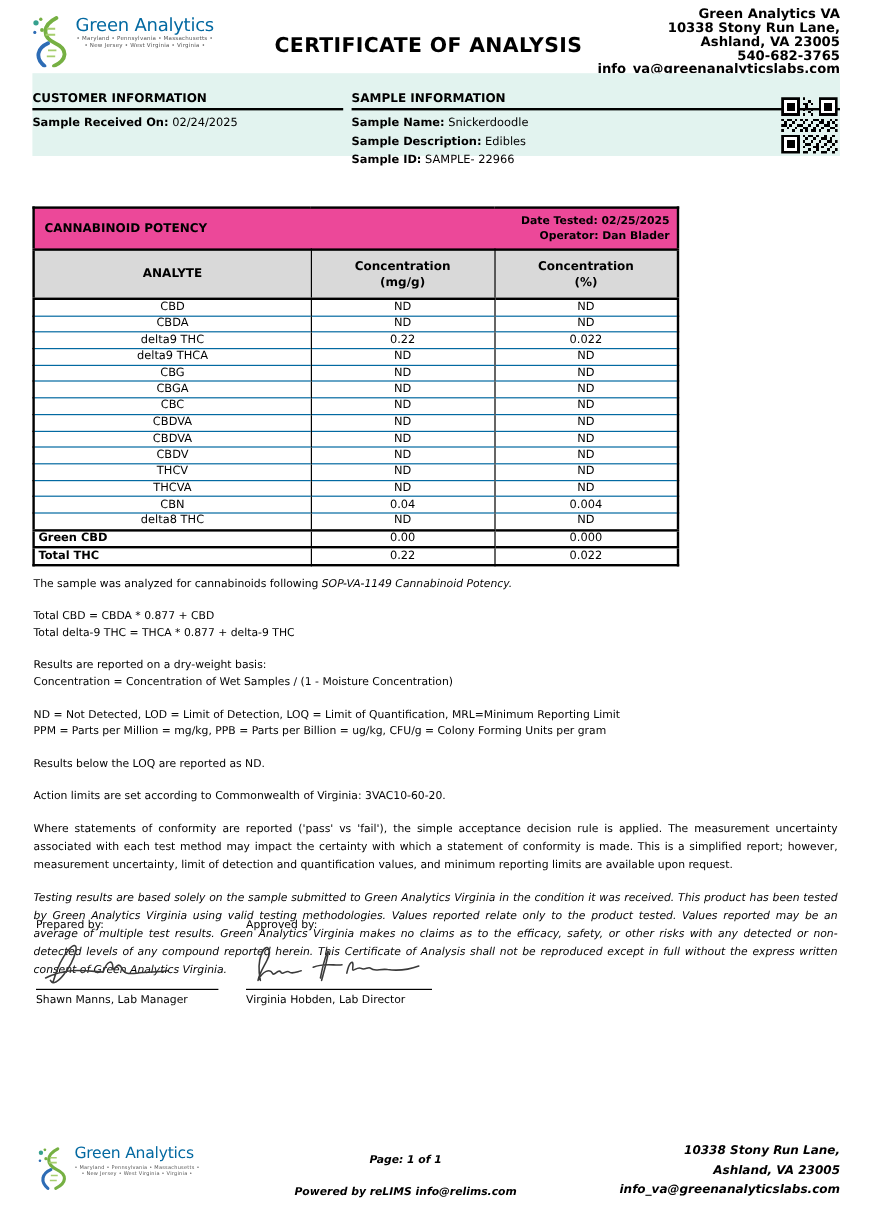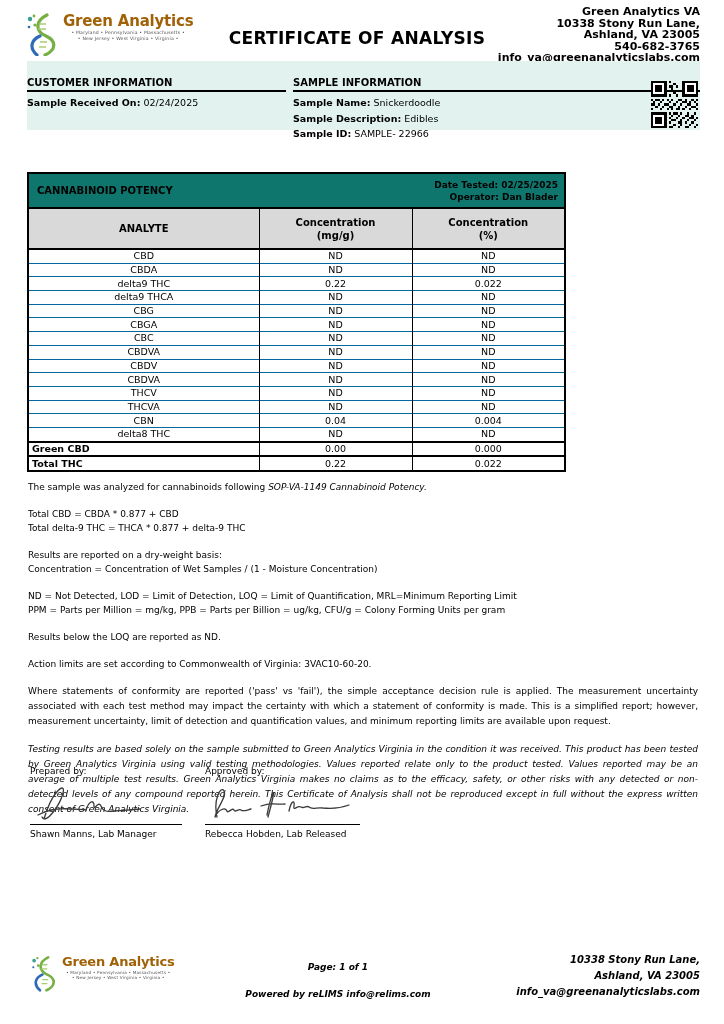--- a/index.html
+++ b/index.html
@@ -5,21 +5,21 @@
   html,body{margin:0;padding:0;}
   body{width:724px;height:1024px;background:#fff;}
   .page{position:relative;width:724px;height:1024px;background:#fff;overflow:hidden;
         font-family:"DejaVu Sans","Liberation Sans",sans-serif;color:#000;}
 
   
   .logo{position:absolute;display:flex;align-items:flex-start;}
   .logo-hdr{left:25px;top:12px;}
   .logo svg{flex:0 0 auto;}
   .logo-text{margin-left:4px;text-align:center;}
-  .logo-name{font-size:15px;font-weight:700;color:#a16207;letter-spacing:-0.2px;line-height:18px;text-align:left;}
+  .logo-name{font-size:15px;font-weight:400;color:#0369a1;letter-spacing:-0.2px;line-height:18px;text-align:left;}
   .logo-tag{font-size:4.6px;color:#555;line-height:5.6px;letter-spacing:0.2px;}
   .doc-title{position:absolute;left:0;top:28px;width:714px;text-align:center;
              font-size:17px;font-weight:700;letter-spacing:0.3px;}
   .lab-address{position:absolute;right:24px;top:6px;text-align:right;
                font-size:11px;font-weight:700;line-height:11.5px;}
 
   
   .info-panel{position:absolute;left:27px;top:61px;width:673px;height:69px;background:#e2f3ef;}
   .info-col{position:absolute;top:0;}
   .info-col.left{left:0;width:259px;}
@@ -27,21 +27,21 @@
   .info-head{font-size:10px;font-weight:700;padding:16px 0 2px 0;border-bottom:2.5px solid #000;}
   .info-rows{padding-top:3px;}
   .info-row{font-size:9.5px;line-height:15.5px;white-space:nowrap;}
   .info-row b{font-weight:700;}
   .qr{position:absolute;right:2px;top:20px;width:47px;height:47px;}
 
   
   .potency{position:absolute;left:27px;top:172px;width:537px;border-collapse:collapse;
            border:2.5px solid #000;table-layout:fixed;}
   .potency col.c1{width:231px;} .potency col.c2{width:153px;} .potency col.c3{width:153px;}
-  .titlebar td{background:#0f766e;border-bottom:2.5px solid #000;height:33px;padding:0 6px 0 8px;}
+  .titlebar td{background:#ec4899;border-bottom:2.5px solid #000;height:33px;padding:0 6px 0 8px;}
   .titlebar-flex{display:flex;justify-content:space-between;align-items:center;}
   .tb-title{font-size:10px;font-weight:700;}
   .tb-meta{font-size:9px;font-weight:700;text-align:right;line-height:12px;}
   .potency th{background:#d9d9d9;border-bottom:2.5px solid #000;border-left:1.5px solid #000;
               font-size:10px;font-weight:700;height:39px;line-height:13px;text-align:center;padding:0;}
   .potency th:first-child{border-left:none;}
   .potency td.cell{border-top:1px solid #0369a1;border-left:1.5px solid #000;font-size:9.5px;
                    text-align:center;height:12.7px;padding:0;line-height:12px;}
   .potency td.cell:first-child{border-left:none;}
   .potency tr.total td.cell{border-top:2px solid #000;}
@@ -193,26 +193,26 @@
       <td class="cell">CBC</td>
       <td class="cell">ND</td>
       <td class="cell">ND</td>
     </tr>
         <tr>
       <td class="cell">CBDVA</td>
       <td class="cell">ND</td>
       <td class="cell">ND</td>
     </tr>
         <tr>
+      <td class="cell">CBDVA</td>
+      <td class="cell">ND</td>
+      <td class="cell">ND</td>
+    </tr>
+        <tr>
       <td class="cell">CBDV</td>
-      <td class="cell">ND</td>
-      <td class="cell">ND</td>
-    </tr>
-        <tr>
-      <td class="cell">CBDVA</td>
       <td class="cell">ND</td>
       <td class="cell">ND</td>
     </tr>
         <tr>
       <td class="cell">THCV</td>
       <td class="cell">ND</td>
       <td class="cell">ND</td>
     </tr>
         <tr>
       <td class="cell">THCVA</td>
@@ -263,21 +263,21 @@
     </svg>
     <div class="sig-line"></div>
     <div class="sig-name">Shawn Manns, Lab Manager</div>
   </div>
   <div class="sig-block sig-approved">
     <div class="sig-label">Approved by:</div>
     <svg class="sig-art" width="155" height="44" viewBox="0 0 155 44">
       <path d="M12 38 C8 20 16 6 19 12 C22 18 12 28 10 38 M10 38 C14 30 20 28 22 32 C23 35 27 28 29 31 C30 34 34 29 36 31 C38 33 42 31 46 30 M62 36 C66 16 70 8 68 18 C66 28 64 34 63 38 M56 27 C66 23 74 26 80 25 M84 32 C86 22 90 20 89 27 C88 33 92 26 96 28 C99 30 102 26 104 28 C107 31 112 28 118 29 C126 30 136 29 144 26" stroke="#3a3a3a" stroke-width="1.3" fill="none" stroke-linecap="round"></path>
     </svg>
     <div class="sig-line"></div>
-    <div class="sig-name">Rebecca Hobden, Lab Released</div>
+    <div class="sig-name">Virginia Hobden, Lab Director</div>
   </div>
 
   <div class="logo logo-ftr">
     <svg width="28" height="38" viewBox="0 0 34 44">
       <path d="M22 3 C10 9 10 19 21 24 C32 29 31 38 20 43" stroke="#76b043" stroke-width="3.2" fill="none" stroke-linecap="round"></path>
       <path d="M12 43 C4 36 6 28 15 24" stroke="#2d6cb5" stroke-width="3.2" fill="none" stroke-linecap="round"></path>
       <path d="M14 12h7M13 17h8M15 30h7M14 35h7" stroke="#a6ce6e" stroke-width="1.6"></path>
       <circle cx="5" cy="7" r="2.2" fill="#35a08e"></circle>
         <circle cx="10" cy="13" r="1.6" fill="#76b043"></circle>
       <circle cx="4" cy="15" r="1.3" fill="#2d6cb5"></circle>

